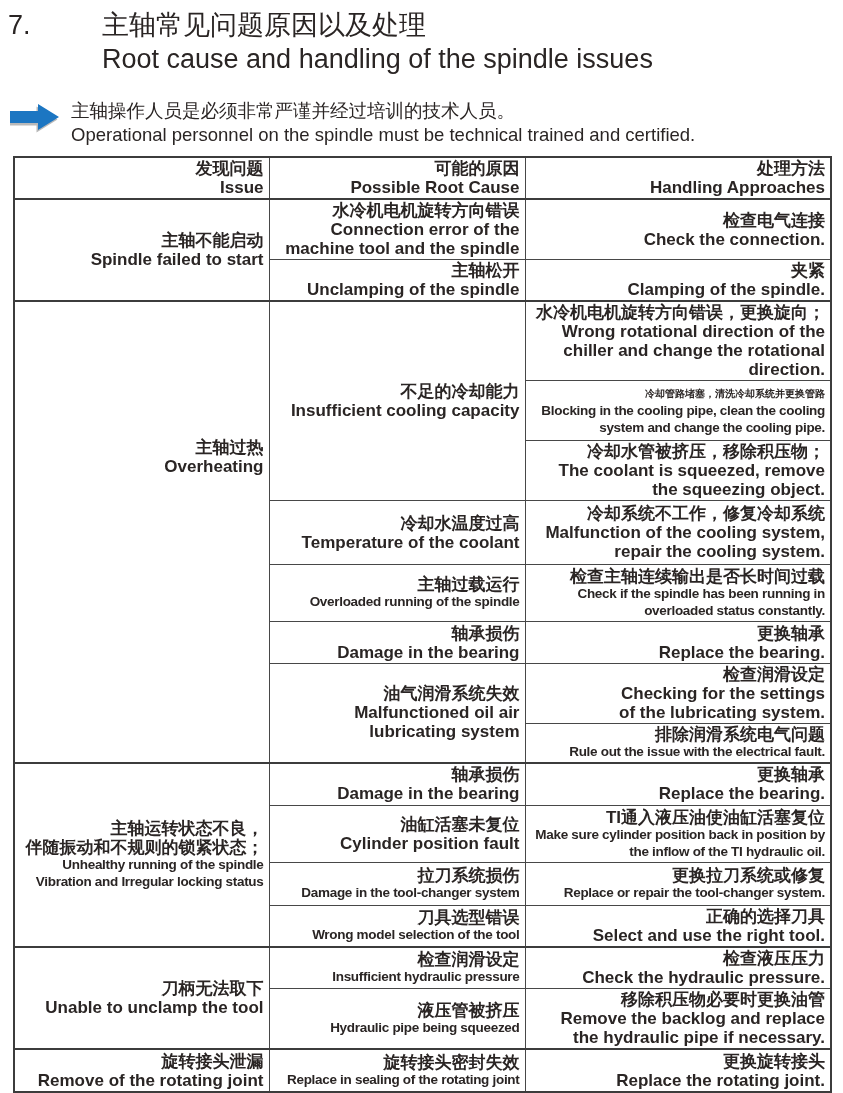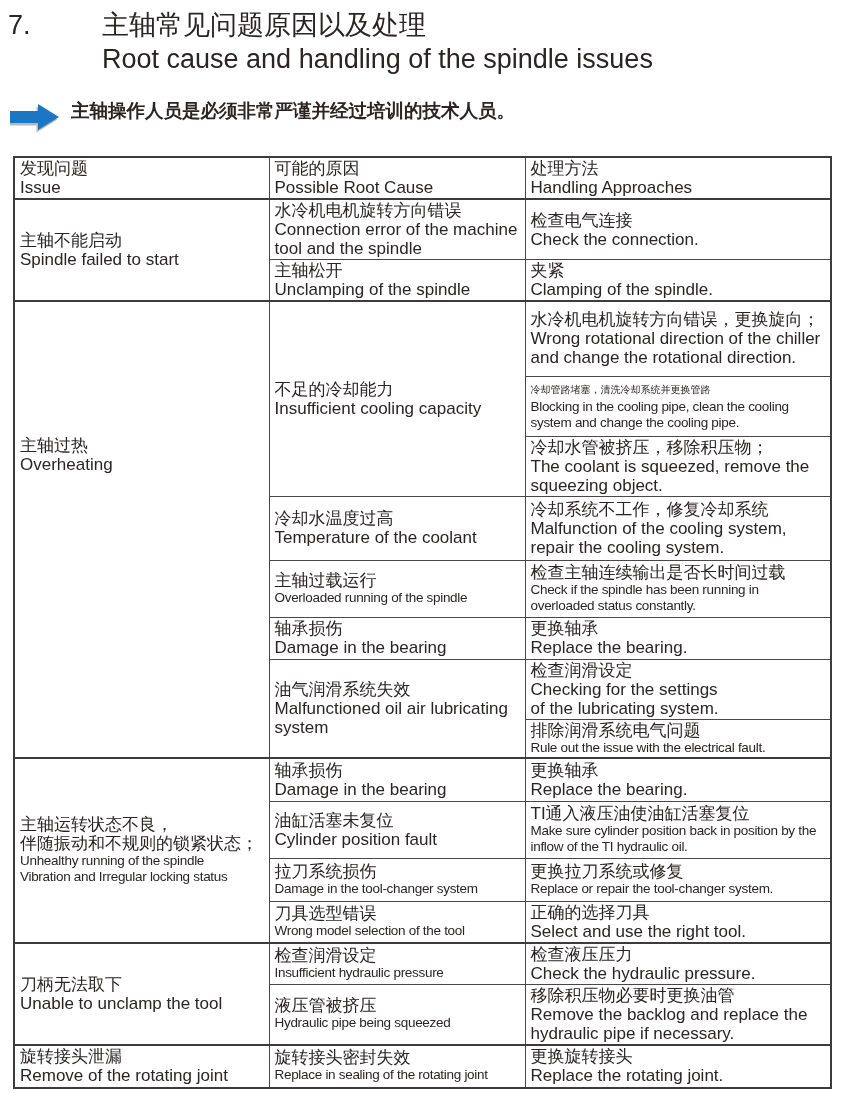--- a/index.html
+++ b/index.html
@@ -5,29 +5,29 @@
   html,body{margin:0;padding:0;background:#fff;}
   body{font-family:"Liberation Sans","DejaVu Sans",sans-serif;color:#2a2524;}
   .page{position:relative;width:843px;height:1093px;background:#fff;overflow:hidden;}
 
   
   .titlebar{position:absolute;left:8px;top:8px;display:flex;font-size:27px;line-height:34px;}
   .title-num{width:62px;}
   .title-texts div{white-space:nowrap;margin-left:32px;}
 
   
-  .note{position:absolute;left:10px;top:99px;display:flex;align-items:flex-start;font-weight:bold;}
+  .note{position:absolute;left:10px;top:99px;display:flex;align-items:flex-start;}
   .note-icon{flex:0 0 auto;margin-top:2px;}
   .note-text{margin-left:11px;font-size:18.5px;line-height:24px;}
 
   
   table.spindle{position:absolute;left:13px;top:156px;width:817px;border-collapse:collapse;
     table-layout:fixed;border:2px solid #3c3c3c;}
-  td,th{border:1.3px solid #474747;padding:1px 5px;vertical-align:middle;text-align:left;
-    font-weight:400;font-size:17px;line-height:19px;overflow:hidden;}
+  td,th{border:1.3px solid #474747;padding:1px 5px;vertical-align:middle;text-align:right;
+    font-weight:700;font-size:17px;line-height:19px;overflow:hidden;}
   .sec td{border-top-width:2.2px;border-top-color:#3c3c3c;}
   .hdr th{border-bottom-width:1.8px;}
   .zh,.en{display:block;}
   .en.sm{font-size:13.5px;line-height:16.5px;letter-spacing:-0.3px;}
   .zh.smz{font-size:10px;line-height:18px;}
   .pre{white-space:pre-line;}
   .up{margin-bottom:150px;}
 </style>
 </head>
 <body>
@@ -44,20 +44,21 @@
 
   <div class="note">
     <span class="note-icon">
       <svg width="50" height="34" viewBox="0 0 50 34">
         <polygon points="-1.5,12.5 26.5,12.5 26.5,5.5 47.5,18.5 26.5,31.5 26.5,24.5 -1.5,24.5" fill="#b9b9b9"></polygon>
         <polygon points="0,10 28,10 28,3 49,16 28,29 28,22 0,22" fill="#1c76c2"></polygon>
       </svg>
     </span>
     <div class="note-text">
       <div>主轴操作人员是必须非常严谨并经过培训的技术人员。</div>
+      <div>Operational personnel on the spindle must be technical trained and certified.</div>
     </div>
   </div>
 
   <table class="spindle">
     <colgroup>
         <col style="width:255px">
         <col style="width:256px">
         <col style="width:306px">
       </colgroup>
 

